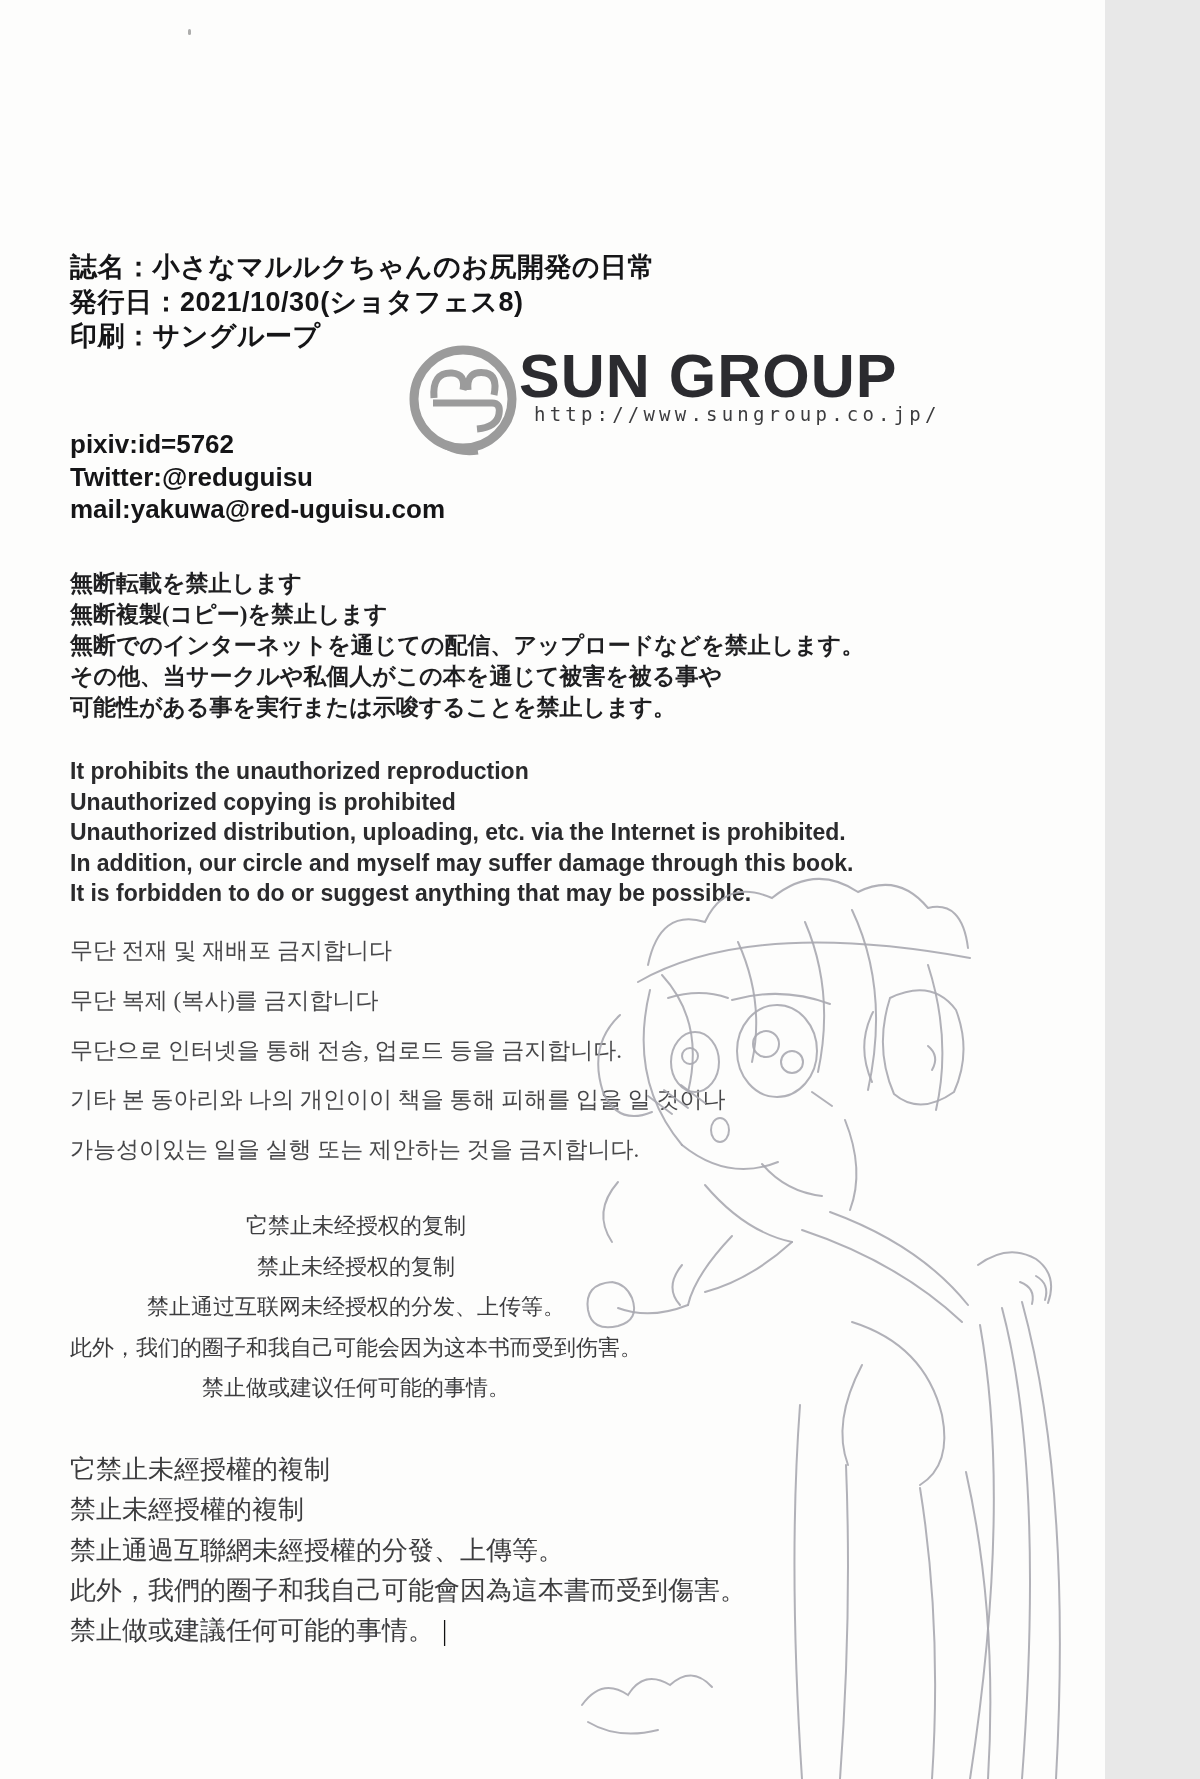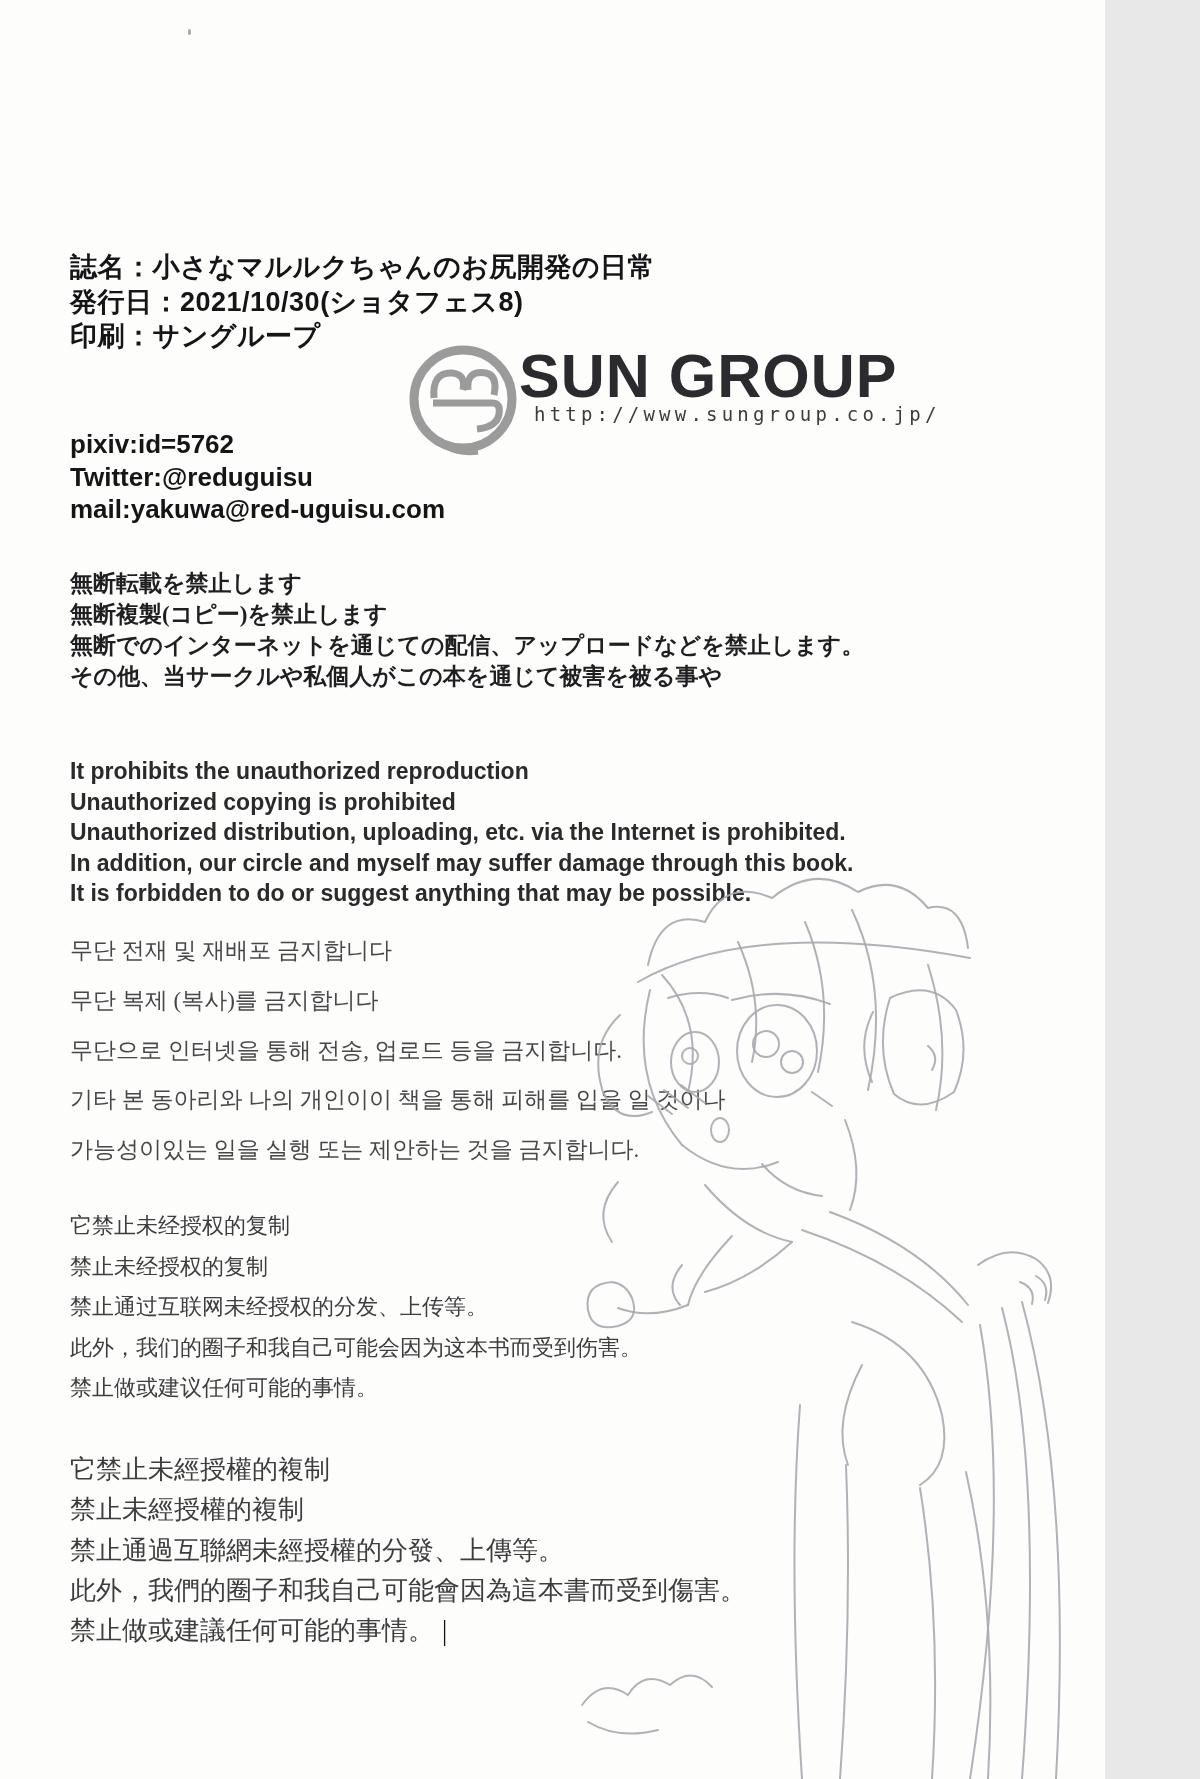--- a/index.html
+++ b/index.html
@@ -15,21 +15,21 @@
   
   .logo-svg{position:absolute;left:400px;top:338px;}
   .logo-text{position:absolute;left:519px;top:341px;font-size:61px;font-weight:bold;letter-spacing:1px;color:#2b2b2f;font-family:"Liberation Sans",sans-serif;}
   .logo-url{position:absolute;left:534px;top:403px;font-size:19px;letter-spacing:4.2px;color:#3c3c3e;font-family:"DejaVu Sans Mono","Liberation Mono",monospace;}
 
   
   .notice{position:absolute;left:70px;white-space:nowrap;}
   .jp{top:568px;font-size:23px;line-height:31px;font-weight:bold;color:#1f1f21;font-family:"Liberation Serif",serif;}
   .en{top:756px;font-size:23px;line-height:30.6px;font-weight:bold;color:#2a2a2c;font-family:"Liberation Sans",sans-serif;}
   .kr{top:926px;font-size:23px;line-height:49.8px;font-weight:normal;color:#474749;font-family:Liberation Serif, serif;}
-  .cns{top:1206px;font-size:22px;line-height:40.5px;font-weight:normal;color:#3d3d3f;font-family:"Liberation Serif",serif;}
+  .cns{top:1206px;font-size:22px;line-height:40.5px;font-weight:normal;color:#3d3d3f;font-family:"Liberation Serif",serif;text-align:center;}
   .cnt{top:1450px;font-size:26px;line-height:40.3px;font-weight:normal;color:#3d3d3f;font-family:"Liberation Serif",serif;}
   .cursor-bar{display:inline-block;margin-left:8px;font-weight:normal;color:#111;transform:scaleY(1.15);}
 
   .sketch{position:absolute;left:500px;top:760px;pointer-events:none;}
   .sketch path,.sketch ellipse,.sketch circle{fill:none;stroke:#a8a8b0;stroke-width:2;stroke-linecap:round;opacity:.9;}
 </style>
 </head>
 <body>
 
 <div class="page">
@@ -57,20 +57,21 @@
     <div>pixiv:id=5762</div>
     <div>Twitter:@reduguisu</div>
     <div>mail:yakuwa@red-uguisu.com</div>
   </div>
 
   <div class="notice jp">
     <div>無断転載を禁止します</div>
     <div>無断複製(コピー)を禁止します</div>
     <div>無断でのインターネットを通じての配信、アップロードなどを禁止します。</div>
     <div>その他、当サークルや私個人がこの本を通じて被害を被る事や</div>
+    <div>可能性がある事を実行または示唆することを禁止します。</div>
   </div>
 
   <div class="notice en">
     <div>It prohibits the unauthorized reproduction</div>
     <div>Unauthorized copying is prohibited</div>
     <div>Unauthorized distribution, uploading, etc. via the Internet is prohibited.</div>
     <div>In addition, our circle and myself may suffer damage through this book.</div>
     <div>It is forbidden to do or suggest anything that may be possible.</div>
   </div>
 

